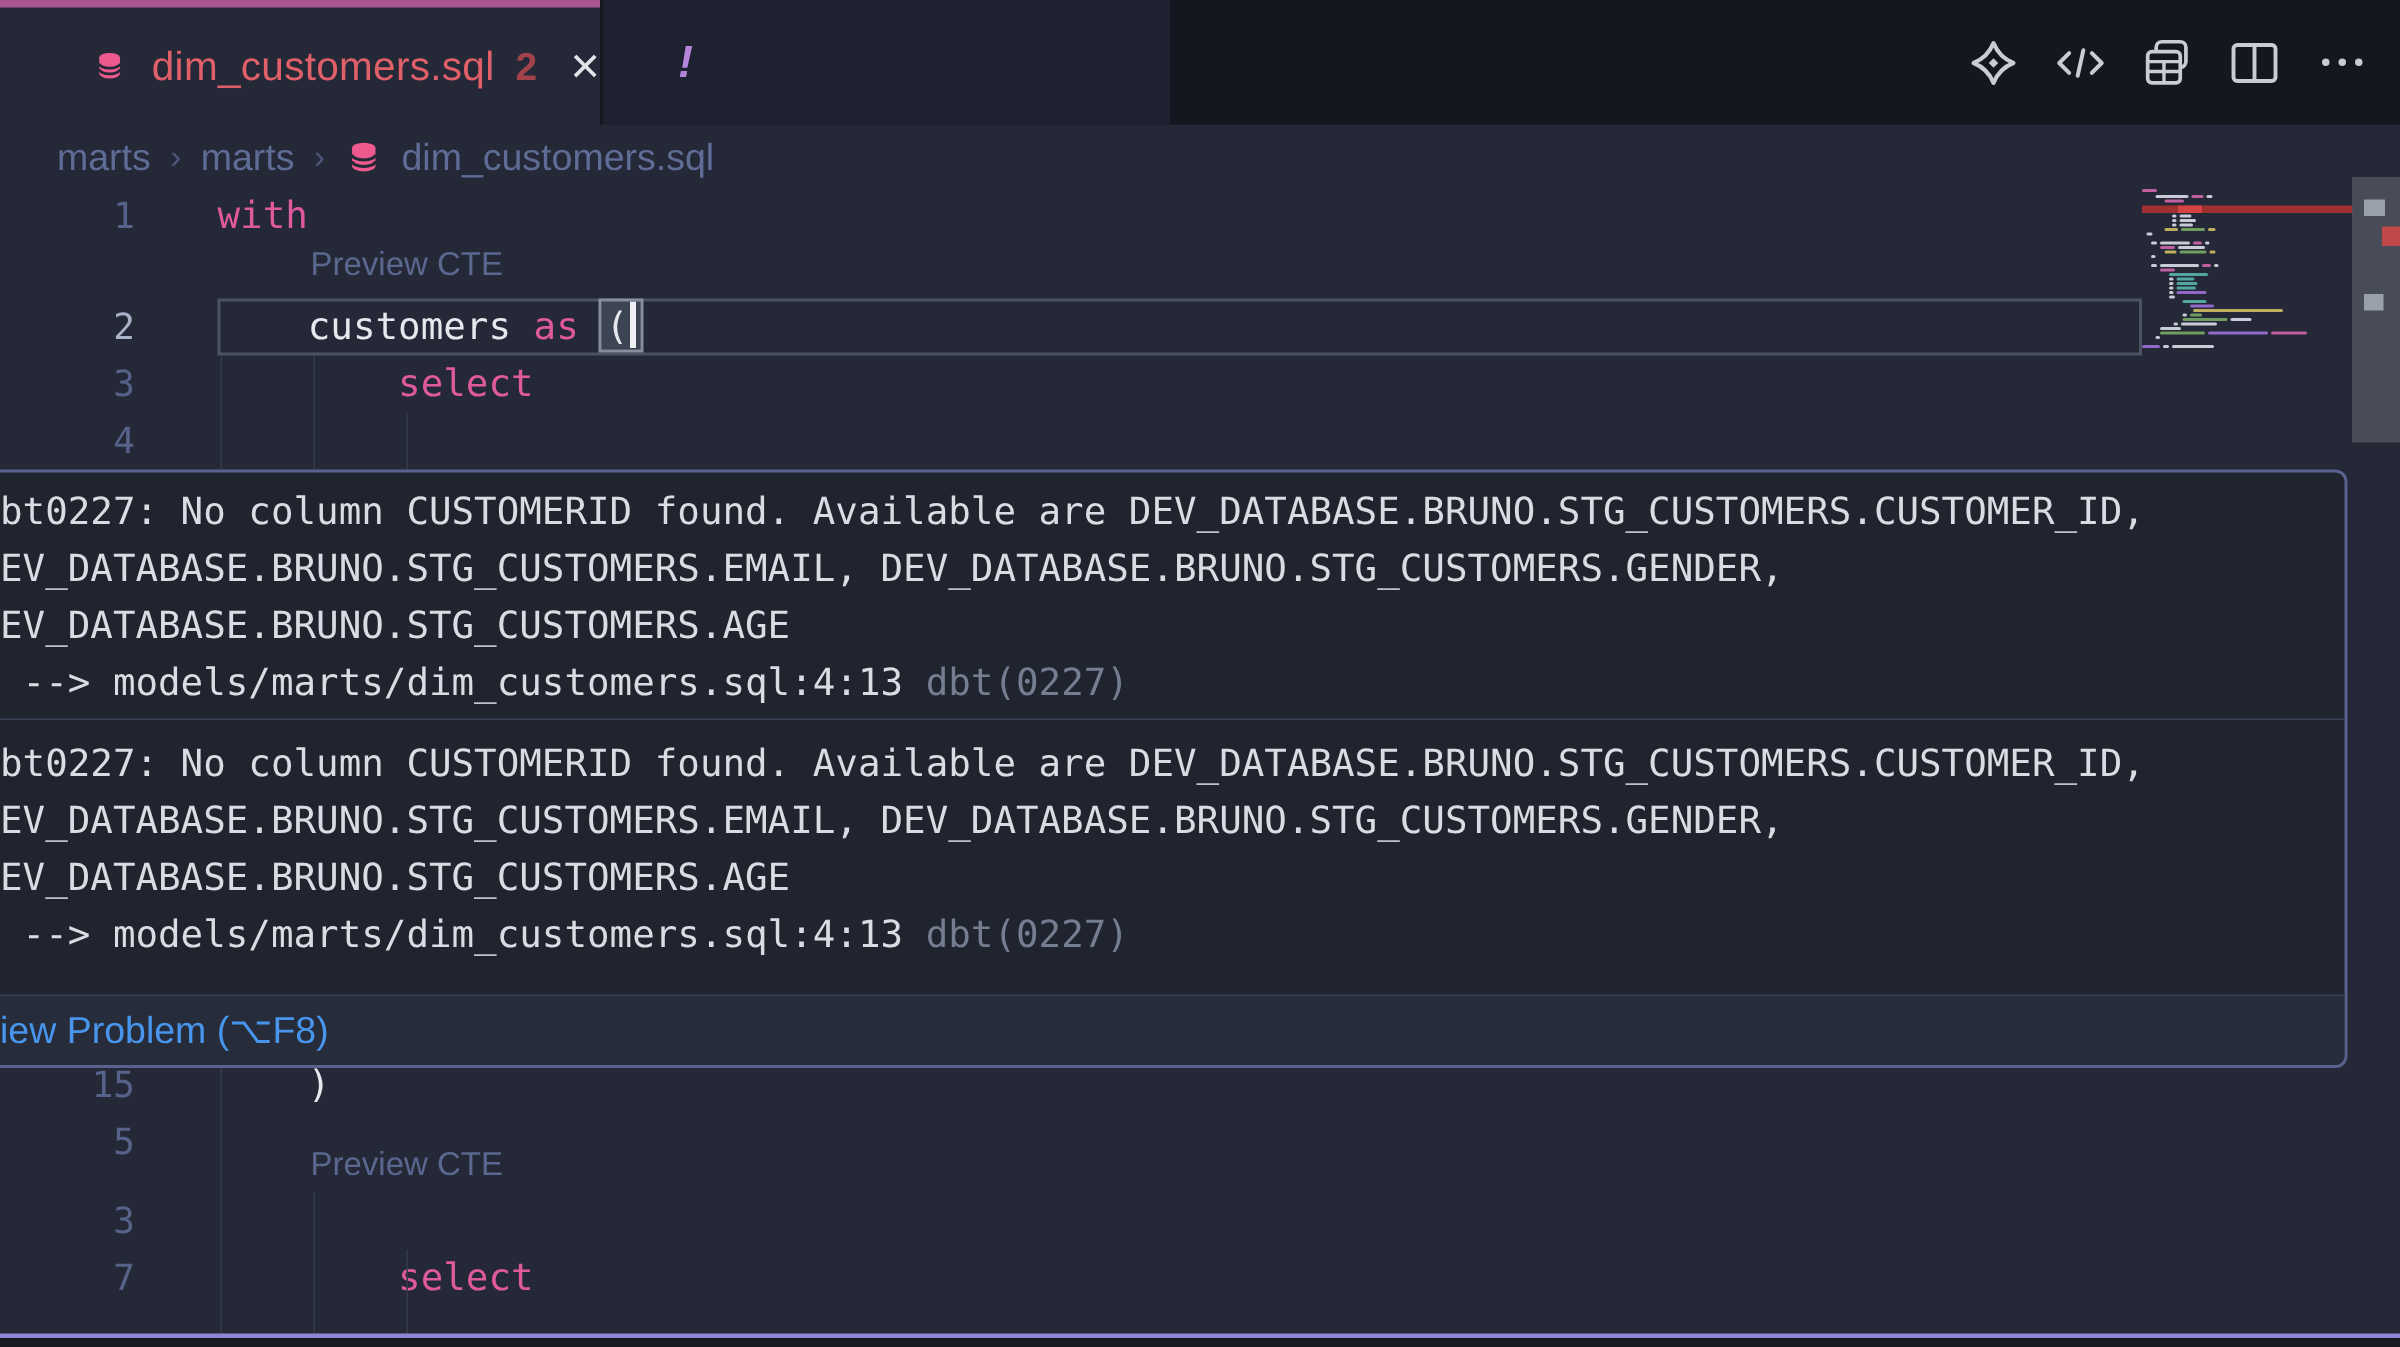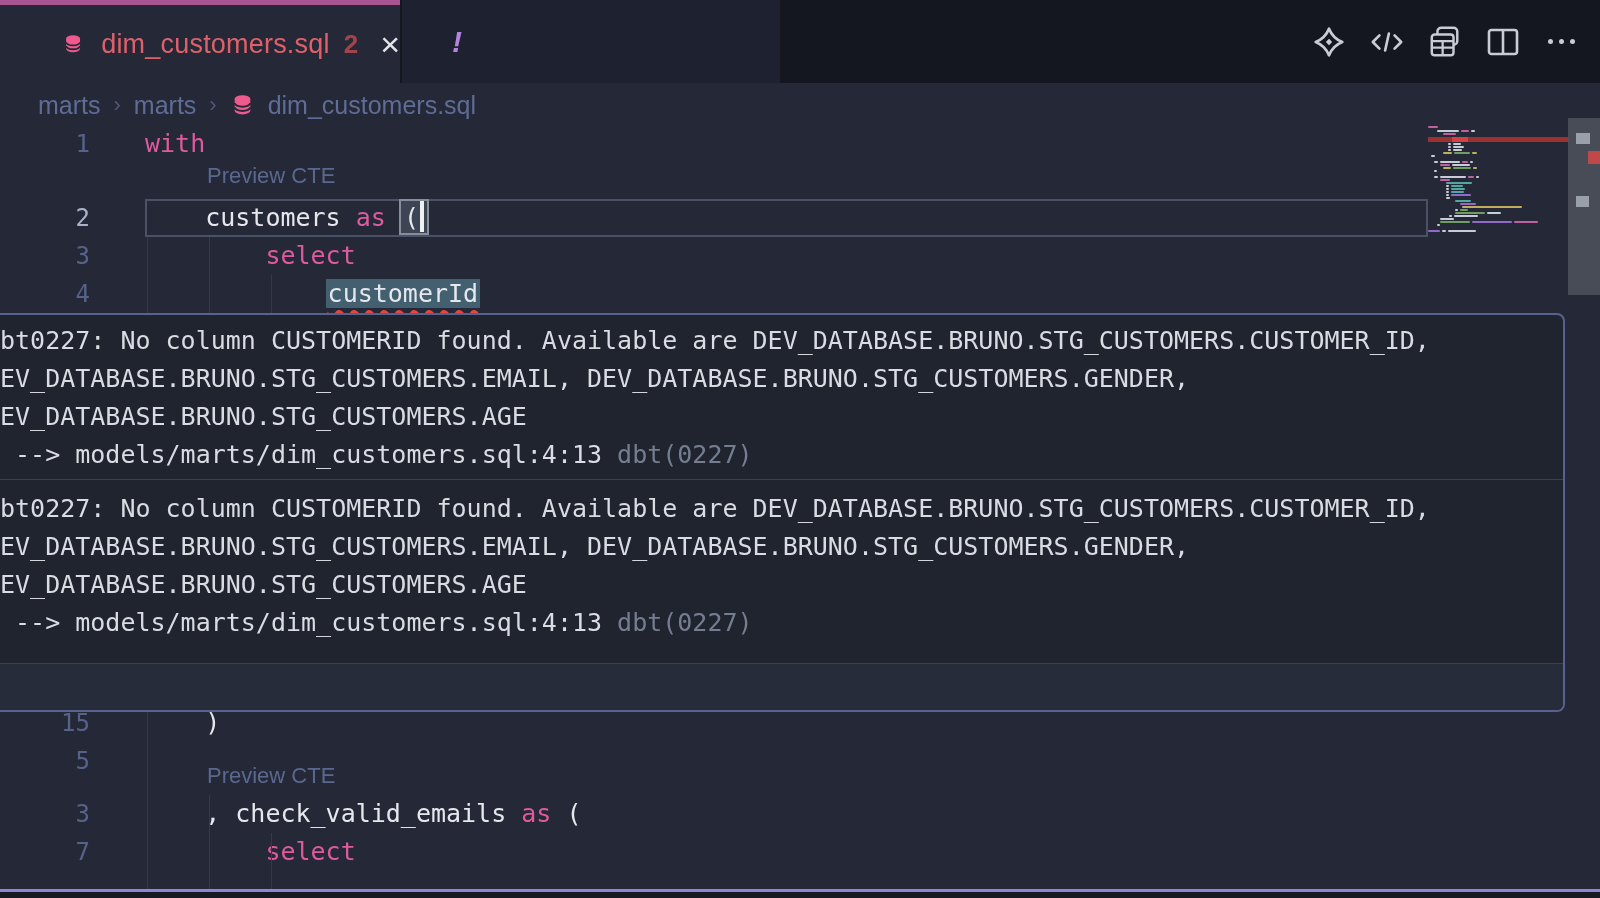--- a/index.html
+++ b/index.html
@@ -139,25 +139,25 @@
     </svg>
     <span class="crumb">dim_customers.sql</span>
   </div>
 
   <div id="code-area">
       <div class="code-row" style="top: 125px;"><span class="num">1</span><span class="tokens" style="left: 145px;"><span class="tk-kw">with</span></span></div>
       <div class="lens-row" style="top: 163px;">Preview CTE</div>
       <div class="cur-line" style="top: 199px;"></div>
       <div class="code-row" style="top: 199px;"><span class="num active">2</span><span class="tokens" style="left: 205.2px;"><span class="tk-plain">customers </span><span class="tk-kw">as</span><span class="tk-plain"> </span><span class="brk">(<span class="caret"></span></span></span></div>
       <div class="code-row" style="top: 237px;"><span class="num">3</span><span class="tokens" style="left: 265.4px;"><span class="tk-kw">select</span></span></div>
-      <div class="code-row" style="top: 275px;"><span class="num">4</span><span class="tokens" style="left: 325.6px;"><span class="errsel">customerId</span></span></div>
+      <div class="code-row" style="top: 275px;"><span class="num">4</span></div>
       <div class="code-row" style="top: 704px;"><span class="num">15</span><span class="tokens" style="left: 205.2px;"><span class="tk-plain">)</span></span></div>
       <div class="code-row" style="top: 742px;"><span class="num">5</span><span class="tokens" style="left: 145px;"></span></div>
       <div class="lens-row" style="top: 763px;">Preview CTE</div>
-      <div class="code-row" style="top: 795px;"><span class="num">3</span><span class="tokens" style="left: 205.2px;"><span class="tk-plain">, check_valid_emails </span><span class="tk-kw">as</span><span class="tk-plain"> (</span></span></div>
+      <div class="code-row" style="top: 795px;"><span class="num">3</span></div>
       <div class="code-row" style="top: 833px;"><span class="num">7</span><span class="tokens" style="left: 265.4px;"><span class="tk-kw">select</span></span></div>
     </div>
 
   <div class="guide" style="left:147px; top:237px; height:76px;"></div>
   <div class="guide" style="left:209px; top:237px; height:76px;"></div>
   <div class="guide" style="left:271px; top:275px; height:38px;"></div>
   <div class="guide" style="left:147px; top:712px; height:178px;"></div>
   <div class="guide" style="left:209px; top:795px; height:95px;"></div>
   <div class="guide" style="left:271px; top:833px; height:57px;"></div>
 
@@ -231,18 +231,19 @@
     <div class="sb-dec" style="left:8px; top:196px; width:13px; height:11px; background:#9aa0a9;"></div>
   </div>
 
   <div class="hover">
     <div id="hover-blocks">
         <div class="hov-block"><div>bt0227: No column CUSTOMERID found. Available are DEV_DATABASE.BRUNO.STG_CUSTOMERS.CUSTOMER_ID,</div><div>EV_DATABASE.BRUNO.STG_CUSTOMERS.EMAIL, DEV_DATABASE.BRUNO.STG_CUSTOMERS.GENDER,</div><div>EV_DATABASE.BRUNO.STG_CUSTOMERS.AGE</div><div class="hov-src"><span> --&gt; models/marts/dim_customers.sql:4:13</span><span class="dbtcode"> dbt(0227)</span></div></div>
         <div class="hov-div"></div>
         <div class="hov-block second"><div>bt0227: No column CUSTOMERID found. Available are DEV_DATABASE.BRUNO.STG_CUSTOMERS.CUSTOMER_ID,</div><div>EV_DATABASE.BRUNO.STG_CUSTOMERS.EMAIL, DEV_DATABASE.BRUNO.STG_CUSTOMERS.GENDER,</div><div>EV_DATABASE.BRUNO.STG_CUSTOMERS.AGE</div><div class="hov-src"><span> --&gt; models/marts/dim_customers.sql:4:13</span><span class="dbtcode"> dbt(0227)</span></div></div>
       </div>
     <div class="hov-status">
+      <span class="vp">iew Problem (⌥F8)</span>
     </div>
   </div>
 
   <div class="bottom-line"></div>
   <div class="bottom-strip"></div>
 </div>
 
 </body></html>

